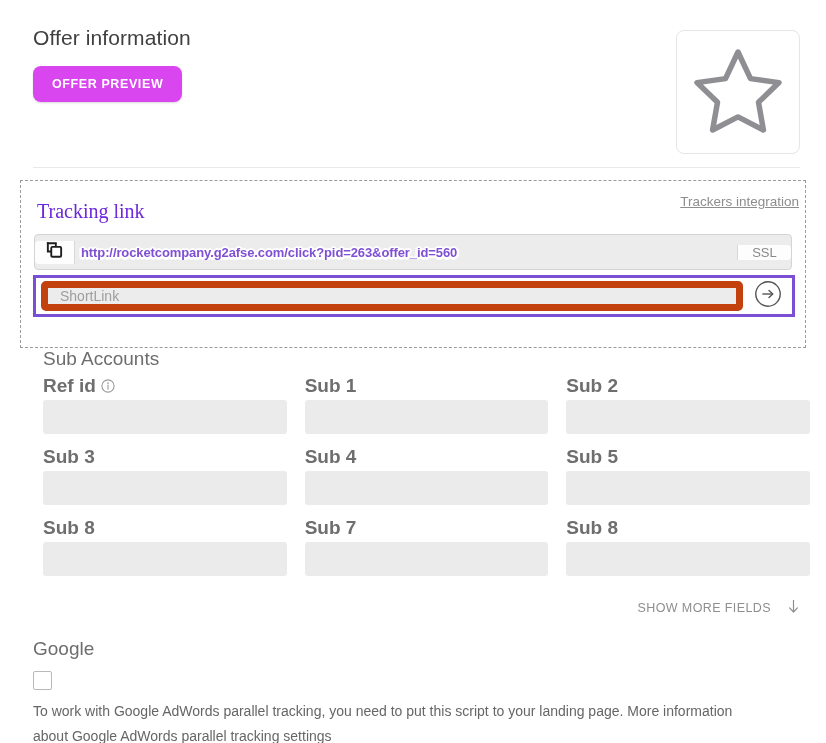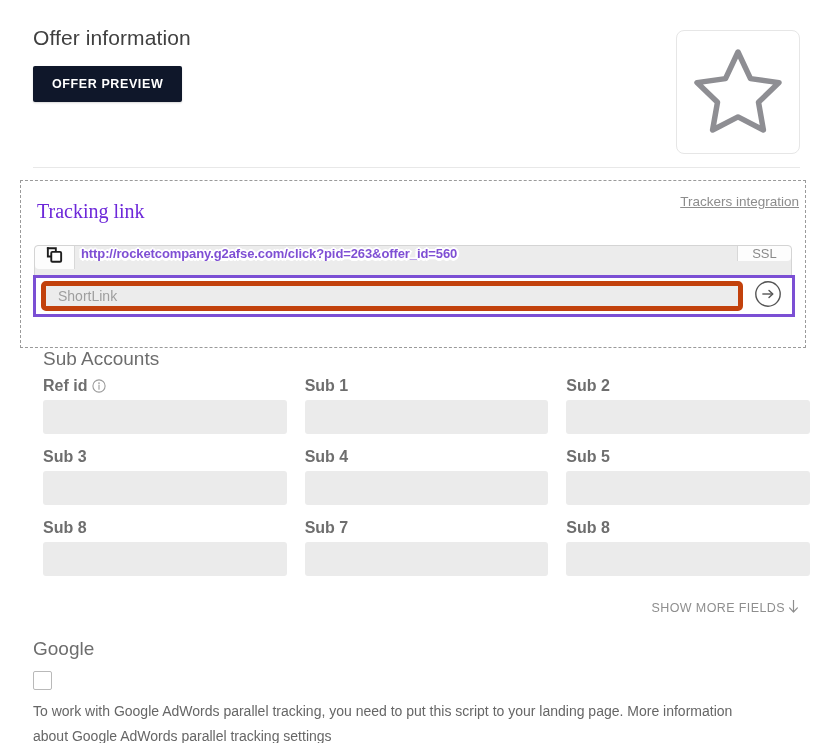--- a/index.html
+++ b/index.html
@@ -27,24 +27,24 @@
     font-size: 21px;
     color: #404040;
     font-weight: 400;
     letter-spacing: .1px;
     margin: 0;
     padding-top: 6px;
   }
   .offer-preview-btn {
     margin-top: 16px;
     display: inline-block;
-    background: #0f172a;
+    background: #d946ef;
     color: #ffffff;
     border: none;
-    border-radius: 2px;
+    border-radius: 8px;
     font-family: "Liberation Sans", sans-serif;
     font-size: 12.5px;
     font-weight: bold;
     letter-spacing: .6px;
     padding: 11px 19px 11px 19px;
     cursor: pointer;
     box-shadow: 0 1px 2px rgba(0,0,0,.16);
   }
   .offer-logo {
     position: absolute;
@@ -92,28 +92,28 @@
     right: 6px; top: 13px;
     font-size: 13.5px;
     color: #8d8d8d;
     text-decoration: underline;
     cursor: pointer;
   }
 
   
   .link-row {
     position: absolute;
-    left: 13px; top: 64px;
+    left: 13px; top: 53px;
     width: 758px;
     height: 36px;
     border: 1px solid #d4d4d4;
     border-radius: 4px;
     background: #ececec;
     display: flex;
-    align-items: flex-start;
+    align-items: center;
     overflow: hidden;
   }
   .copy-btn {
     width: 40px;
     background: #fdfdfd;
     border-right: 1px solid #d8d8d8;
     display: flex;
     align-items: center;
     justify-content: center;
     cursor: pointer;
@@ -161,21 +161,21 @@
     border: 3px solid #7b4fd4;
     background: #fff;
     display: flex;
     align-items: center;
     padding: 0 7px 0 5px;
   }
   .short-input {
     flex: 1;
     height: 30px;
     background: #ececec;
-    border: 5px solid #c2410c;
+    border: 7px solid #c2410c;
     border-radius: 5px;
     font-family: "Liberation Sans", sans-serif;
     font-size: 14px;
     color: #555;
     padding: 0 12px;
     outline: none;
   }
   .short-input::placeholder { color: #9e9e9e; }
   .go-btn {
     width: 34px; height: 30px;
@@ -201,21 +201,21 @@
     margin: 0 0 7px 0;
   }
   .grid {
     display: grid;
     grid-template-columns: repeat(3, 1fr);
     column-gap: 18px;
     row-gap: 0;
   }
   .field { margin-bottom: 14px; }
   .field-label {
-    font-size: 16px;
+    font-size: 19px;
     color: #6e6e6e;
     font-weight: bold;
     margin-bottom: 6px;
     display: flex;
     align-items: center;
     gap: 5px;
     height: 17px;
   }
   .field-input {
     width: 100%;
@@ -238,21 +238,21 @@
 
   .show-more {
     position: absolute;
     right: 26px; top: 599px;
     font-size: 12.5px;
     letter-spacing: .4px;
     color: #8e8e8e;
     cursor: pointer;
     display: flex;
     align-items: center;
-    gap: 2px;
+    gap: 16px;
   }
 
   
   .adwords {
     position: absolute;
     left: 33px; top: 638px;
     width: 760px;
   }
   .adwords-title {
     font-size: 19px;

